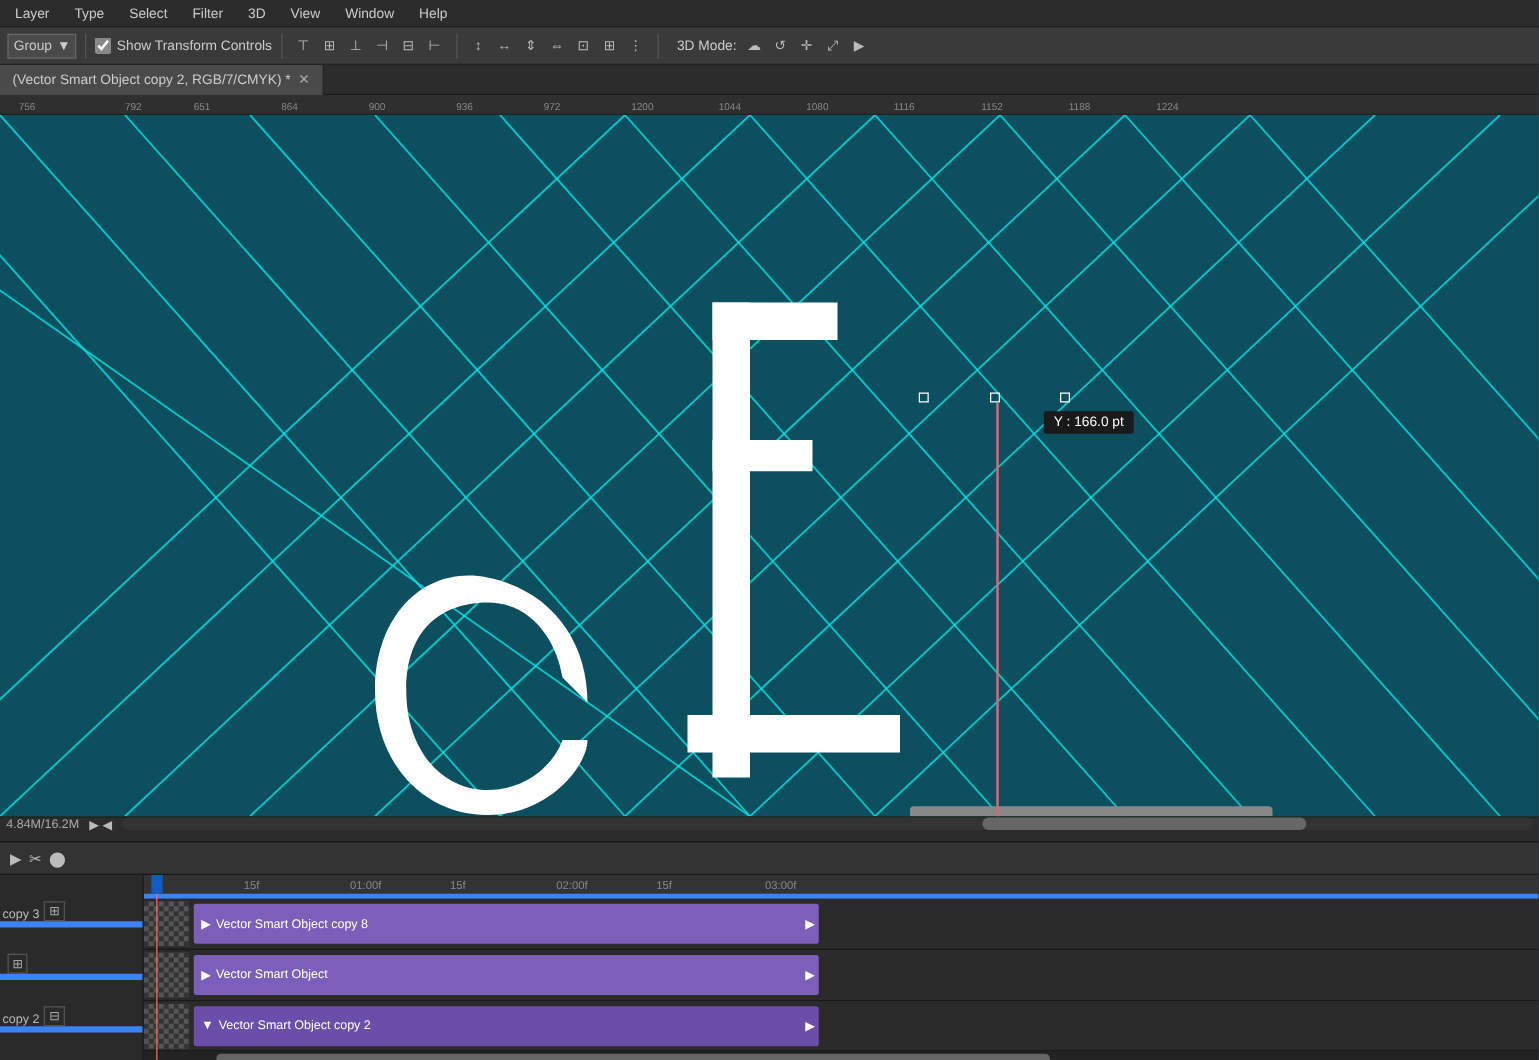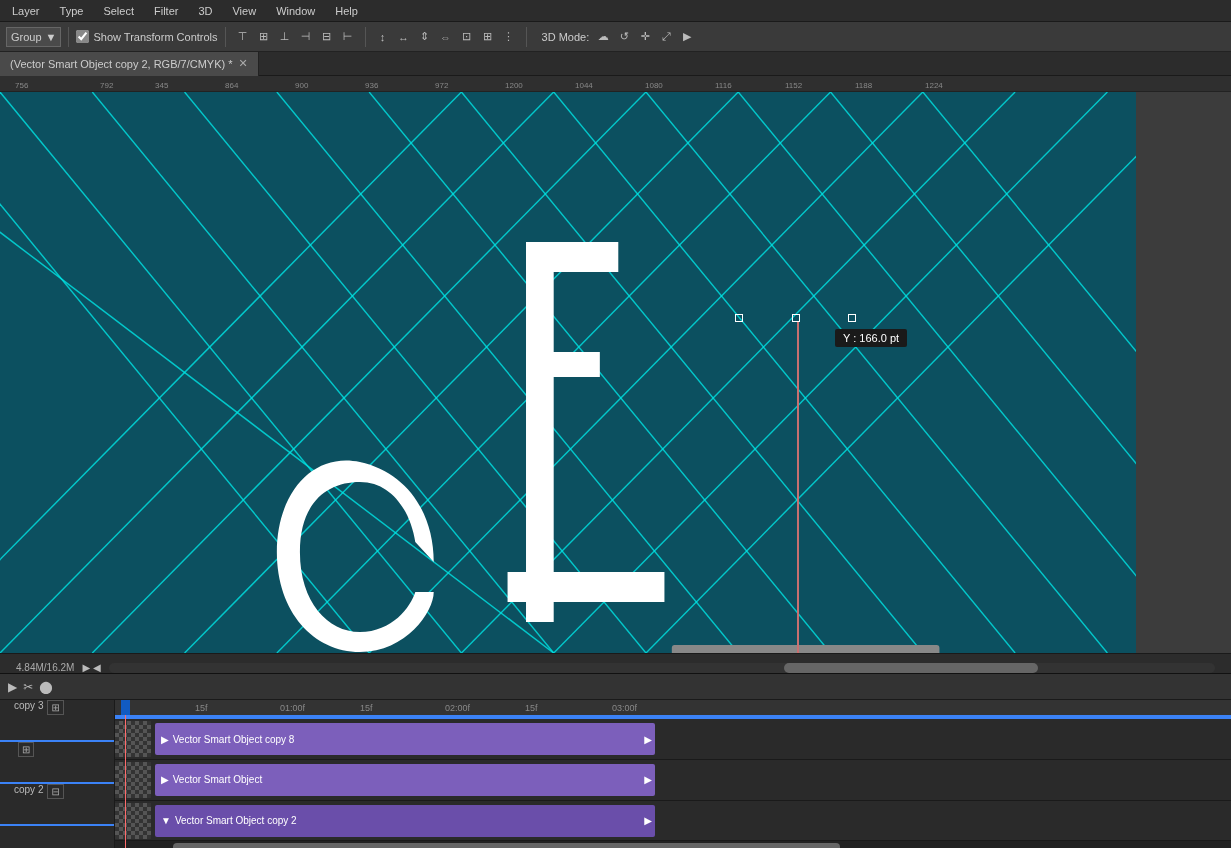--- a/index.html
+++ b/index.html
@@ -137,21 +137,21 @@
     .ruler-number {
       position: absolute;
       font-size: 8px;
       color: #888;
       bottom: 1px;
     }
 
     
     #canvas-area {
       position: relative;
-      width: 1136px;
+      width: 1231px;
       height: 561px;
       background: #1e6070;
       overflow: hidden;
     }
 
     
     .canvas-lines {
       position: absolute;
       top: 0; left: 0;
       width: 100%; height: 100%;
@@ -185,22 +185,22 @@
       top: 230px;
       height: 400px;
     }
 
     
     #status-bar {
       height: 20px;
       background: #2c2c2c;
       border-top: 1px solid #1a1a1a;
       display: flex;
-      align-items: flex-end;
-      padding: 0 16px;
+      align-items: flex-start;
+      padding: 0 5px;
       gap: 8px;
       font-size: 10px;
       color: #aaa;
     }
     .status-bar-play {
       display: flex;
       align-items: center;
       gap: 3px;
     }
     .play-btn {
@@ -238,24 +238,24 @@
     #layer-names {
       width: 115px;
       background: #2a2a2a;
       border-right: 1px solid #1a1a1a;
       display: flex;
       flex-direction: column;
     }
     .layer-name-row {
       height: 42px;
       display: flex;
-      align-items: flex-start;
-      padding: 0 14px;
+      align-items: flex-end;
+      padding: 0 2px;
       gap: 4px;
-      border-bottom: 2px solid #3b82f6;
+      border-bottom: 5px solid #3b82f6;
       font-size: 10px;
       color: #bbb;
     }
     .layer-icon-btn {
       cursor: pointer;
       color: #aaa;
       font-size: 10px;
       border: 1px solid #555;
       padding: 1px 3px;
     }
@@ -397,21 +397,21 @@
   <div class="canvas-tab">
     <span>(Vector Smart Object copy 2, RGB/7/CMYK) *</span>
     <span class="close-btn">✕</span>
   </div>
 </div>
 
 <div id="ruler">
   <div class="ruler-marks">
     <span class="ruler-number" style="left:15px">756</span>
     <span class="ruler-number" style="left:100px">792</span>
-    <span class="ruler-number" style="left:155px">345</span>
+    <span class="ruler-number" style="left:155px">651</span>
     <span class="ruler-number" style="left:225px">864</span>
     <span class="ruler-number" style="left:295px">900</span>
     <span class="ruler-number" style="left:365px">936</span>
     <span class="ruler-number" style="left:435px">972</span>
     <span class="ruler-number" style="left:505px">1200</span>
     <span class="ruler-number" style="left:575px">1044</span>
     <span class="ruler-number" style="left:645px">1080</span>
     <span class="ruler-number" style="left:715px">1116</span>
     <span class="ruler-number" style="left:785px">1152</span>
     <span class="ruler-number" style="left:855px">1188</span>

